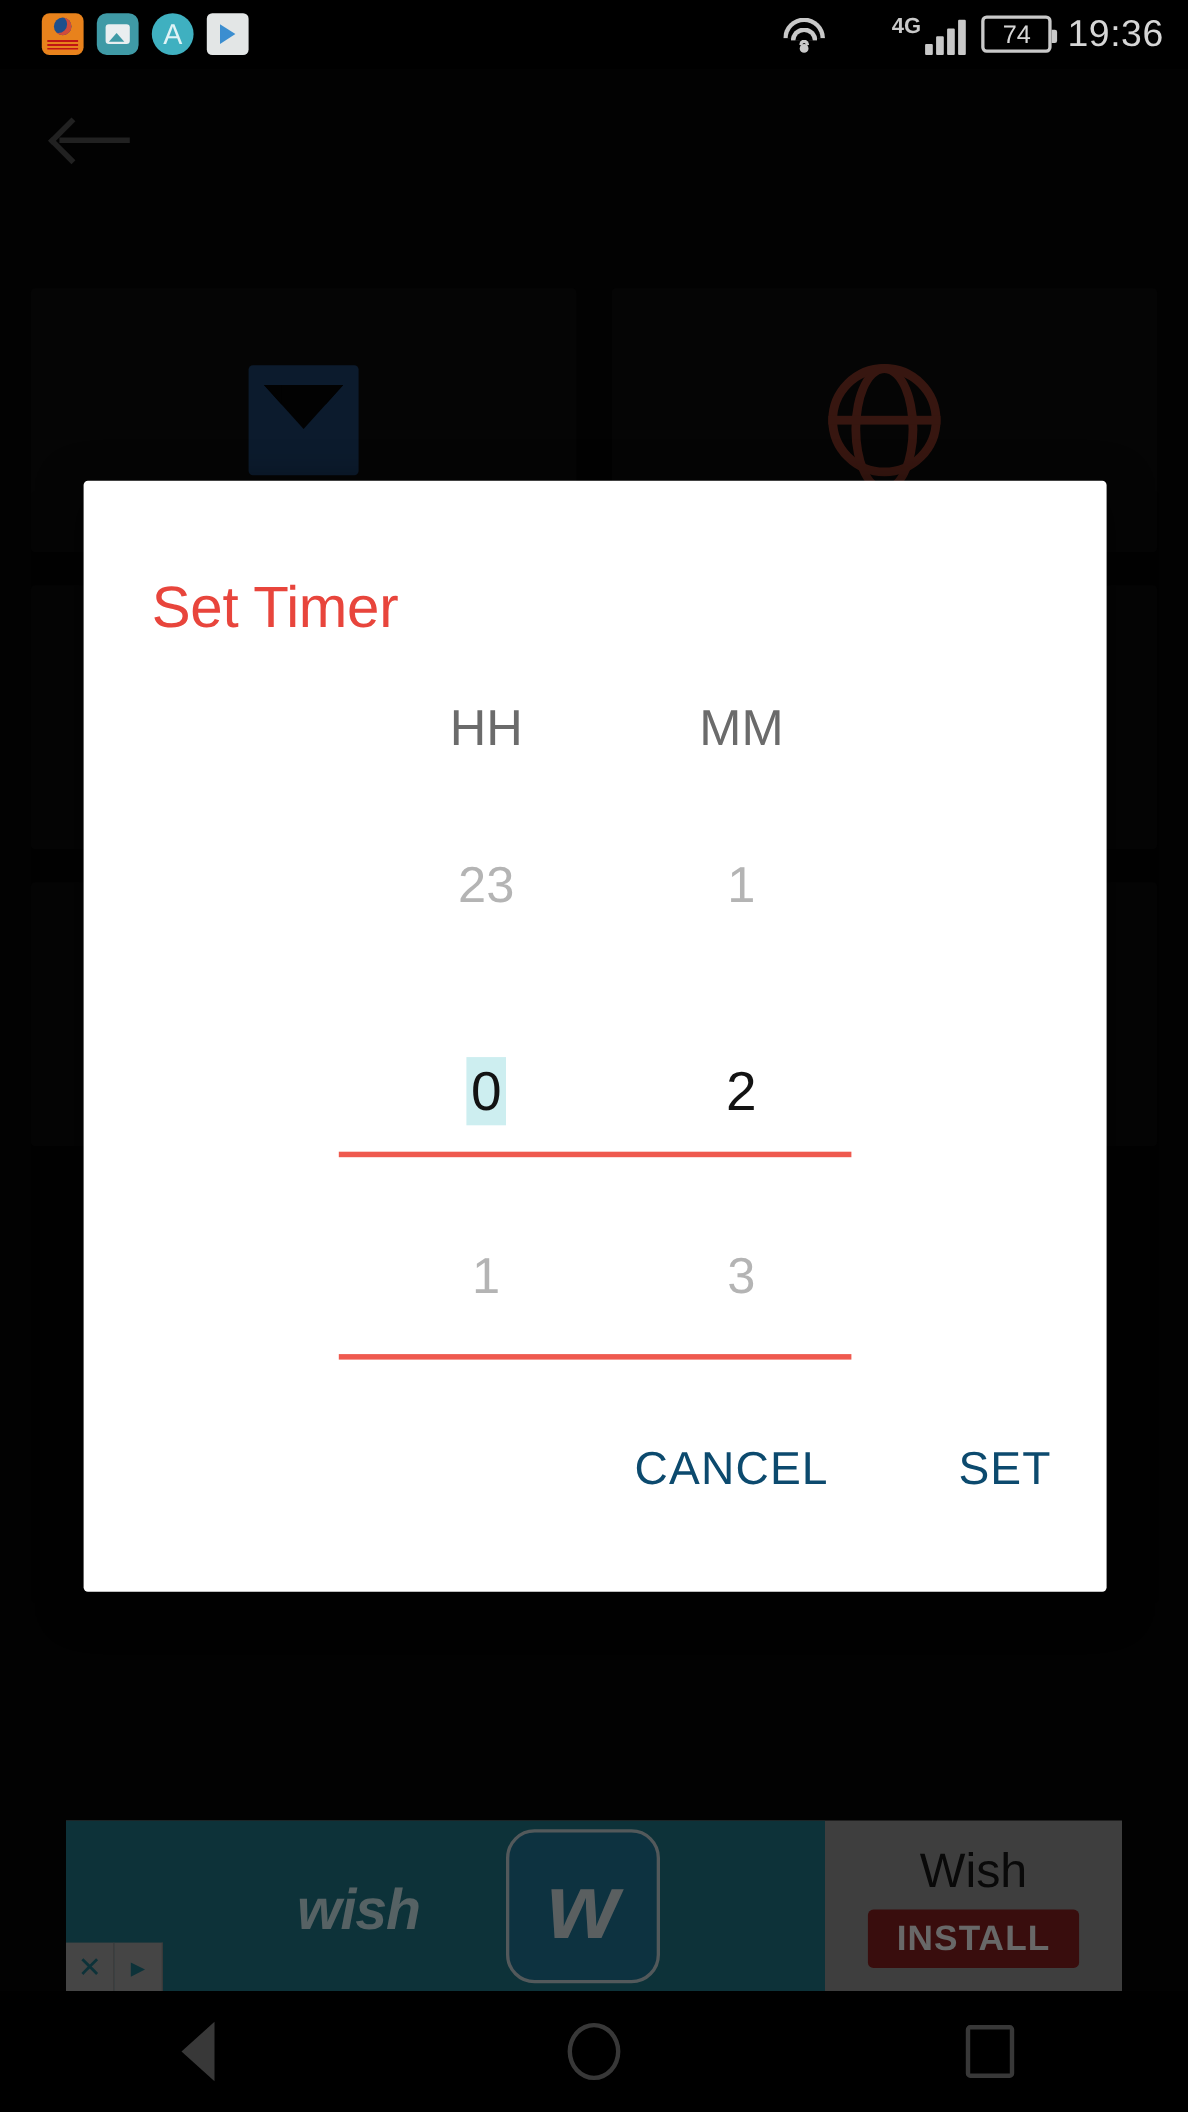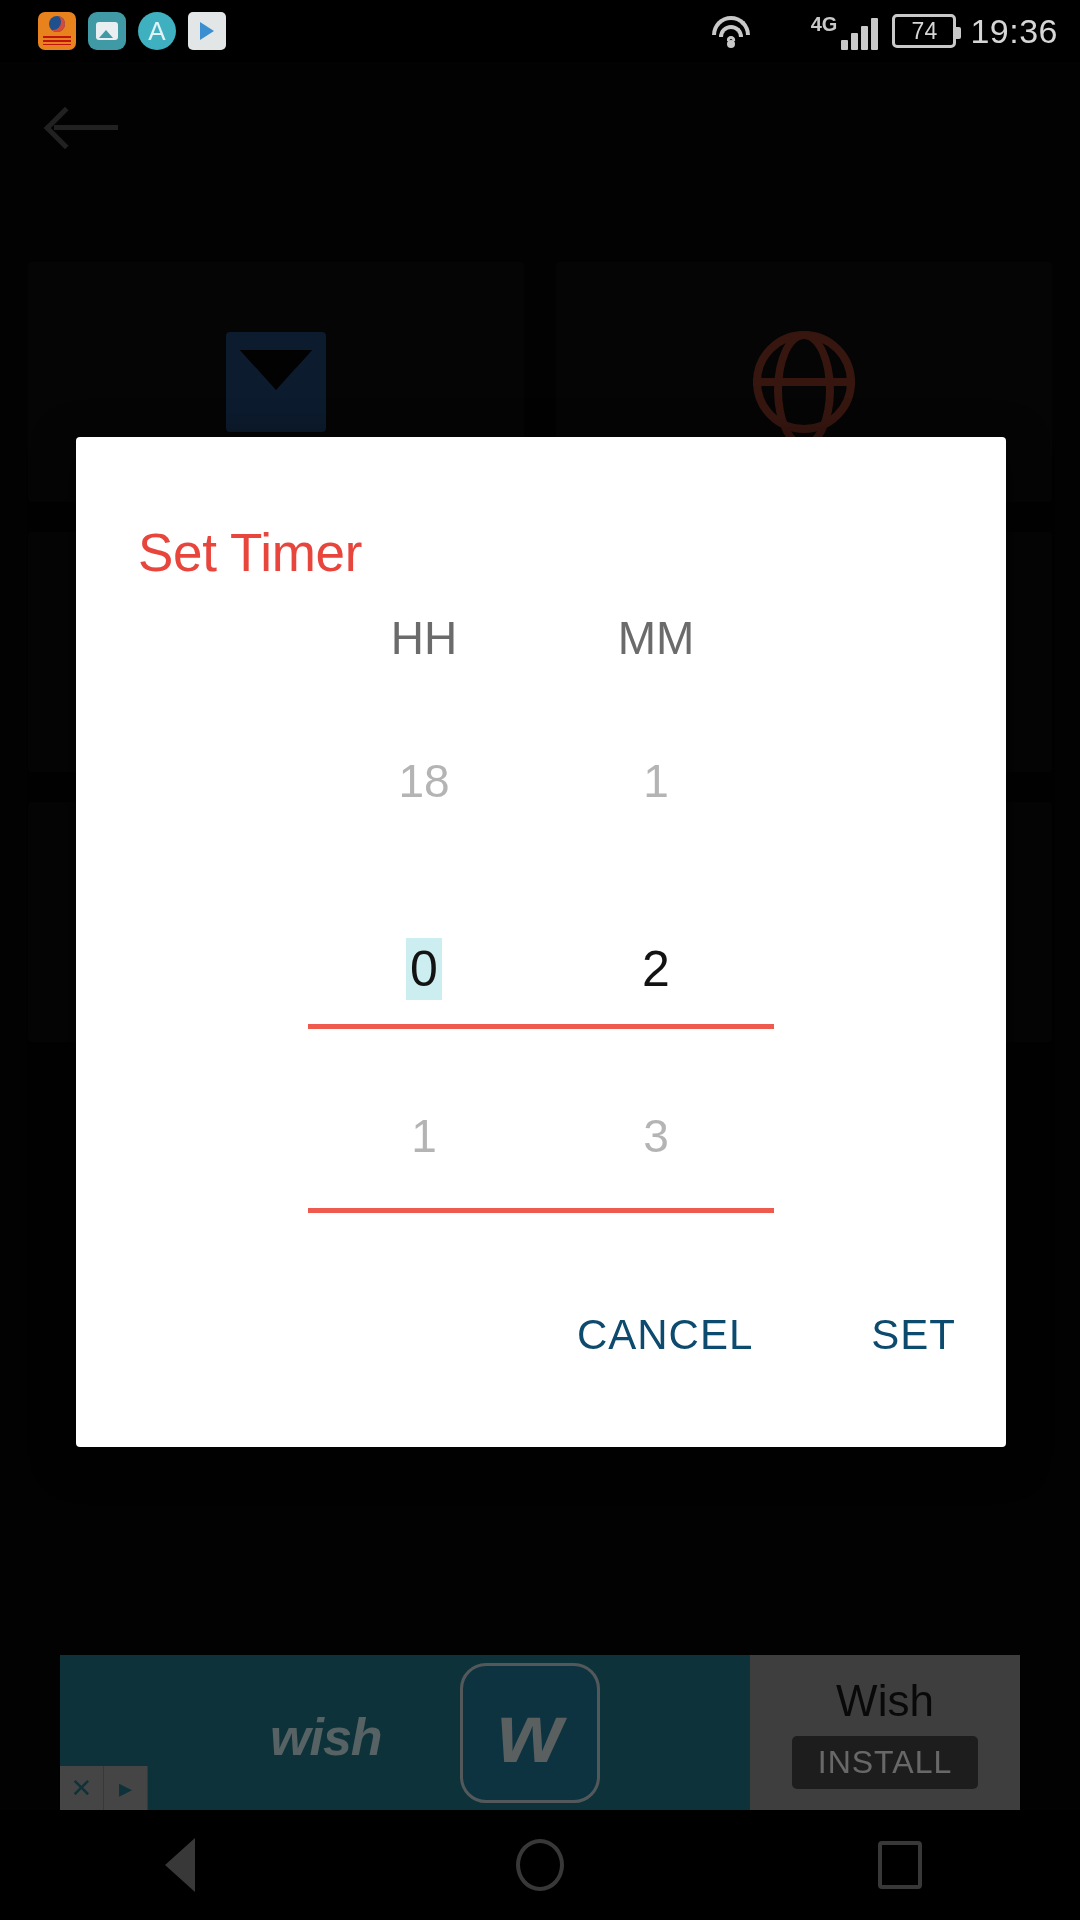--- a/index.html
+++ b/index.html
@@ -107,42 +107,42 @@
   .ad-badge { width:44px; height:44px; background:#9a9a9a; display:flex;
      align-items:center; justify-content:center; color:#1d6f7e; font-size:26px;
      border-right:1px solid #7d7d7d; }
   #ad-appicon { position:absolute; left:400px; top:8px; width:140px; height:140px;
      background:#1d6f8e; border-radius:26px; border:3px solid #b9c6ca;
      display:flex; align-items:center; justify-content:center;
      color:#c7d3d6; font-size:84px; font-style:italic; font-weight:bold; }
   #ad-right { flex:1; display:flex; flex-direction:column; align-items:center;
      justify-content:center; gap:10px; }
   #ad-app-name { color:#141414; font-size:44px; }
-  #ad-install { background:#404040; color:#e6e6e6; font-size:32px; font-weight:normal;
+  #ad-install { background:#7f1d1d; color:#e6e6e6; font-size:32px; font-weight:bold;
      letter-spacing:1px; padding:8px 26px; border-radius:5px; }
 
   
   #nav-bar { position:absolute; left:0; bottom:0; width:1080px; height:110px;
      background:#000; display:flex; align-items:center; justify-content:space-around; }
   .nav-btn { width:140px; height:110px; display:flex; align-items:center;
      justify-content:center; }
   #nav-back i { width:0;height:0;border-top:27px solid transparent;
      border-bottom:27px solid transparent;border-right:30px solid #7d7d7d; }
   #nav-home i { width:48px; height:52px; border:4px solid #7d7d7d; border-radius:50%; }
   #nav-recent i { width:44px; height:48px; border:4px solid #7d7d7d; border-radius:4px; }
 
   
   #scrim { position:absolute; inset:0; background:rgba(0,0,0,0.55); }
   #dialog { position:absolute; left:76px; top:437px; width:930px; height:1010px;
      background:#fff; border-radius:4px;
      box-shadow:0 10px 40px rgba(0,0,0,.6); }
   #dialog-title { position:absolute; left:62px; top:85px; color:#e8453c;
      font-size:53px; letter-spacing:-.3px; }
 
-  #picker { position:absolute; left:0; top:153px; width:930px; }
+  #picker { position:absolute; left:0; top:176px; width:930px;padding-left:18px; }
   .pick-row { display:flex; }
   .pick-col { width:232px; text-align:center; }
   .pick-col.hh { margin-left:232px; }
   .lbl-row { height:96px; display:flex; align-items:center; justify-content:center; }
   .lbl-row span { color:#6b6b6b; font-size:46px; }
   .val-above { height:190px; display:flex; align-items:center; justify-content:center; }
   .val-above span { color:#b4b4b4; font-size:46px; }
   .val-center { height:185px; display:flex; align-items:center; justify-content:center; }
   .val-center span { color:#131313; font-size:50px; }
   .val-center span.selected { background:#cdeef0; padding:2px 4px; }
@@ -266,21 +266,21 @@
         <div class="pick-col">
           <div class="lbl-row">
               <span>MM</span>
             </div>
         </div>
       </div>
 
       <div class="pick-row">
         <div class="pick-col hh">
           <div class="val-above">
-              <span>18</span>
+              <span>23</span>
             </div>
         </div>
         <div class="pick-col">
           <div class="val-above">
               <span>1</span>
             </div>
         </div>
       </div>
 
       <div class="pick-row">

